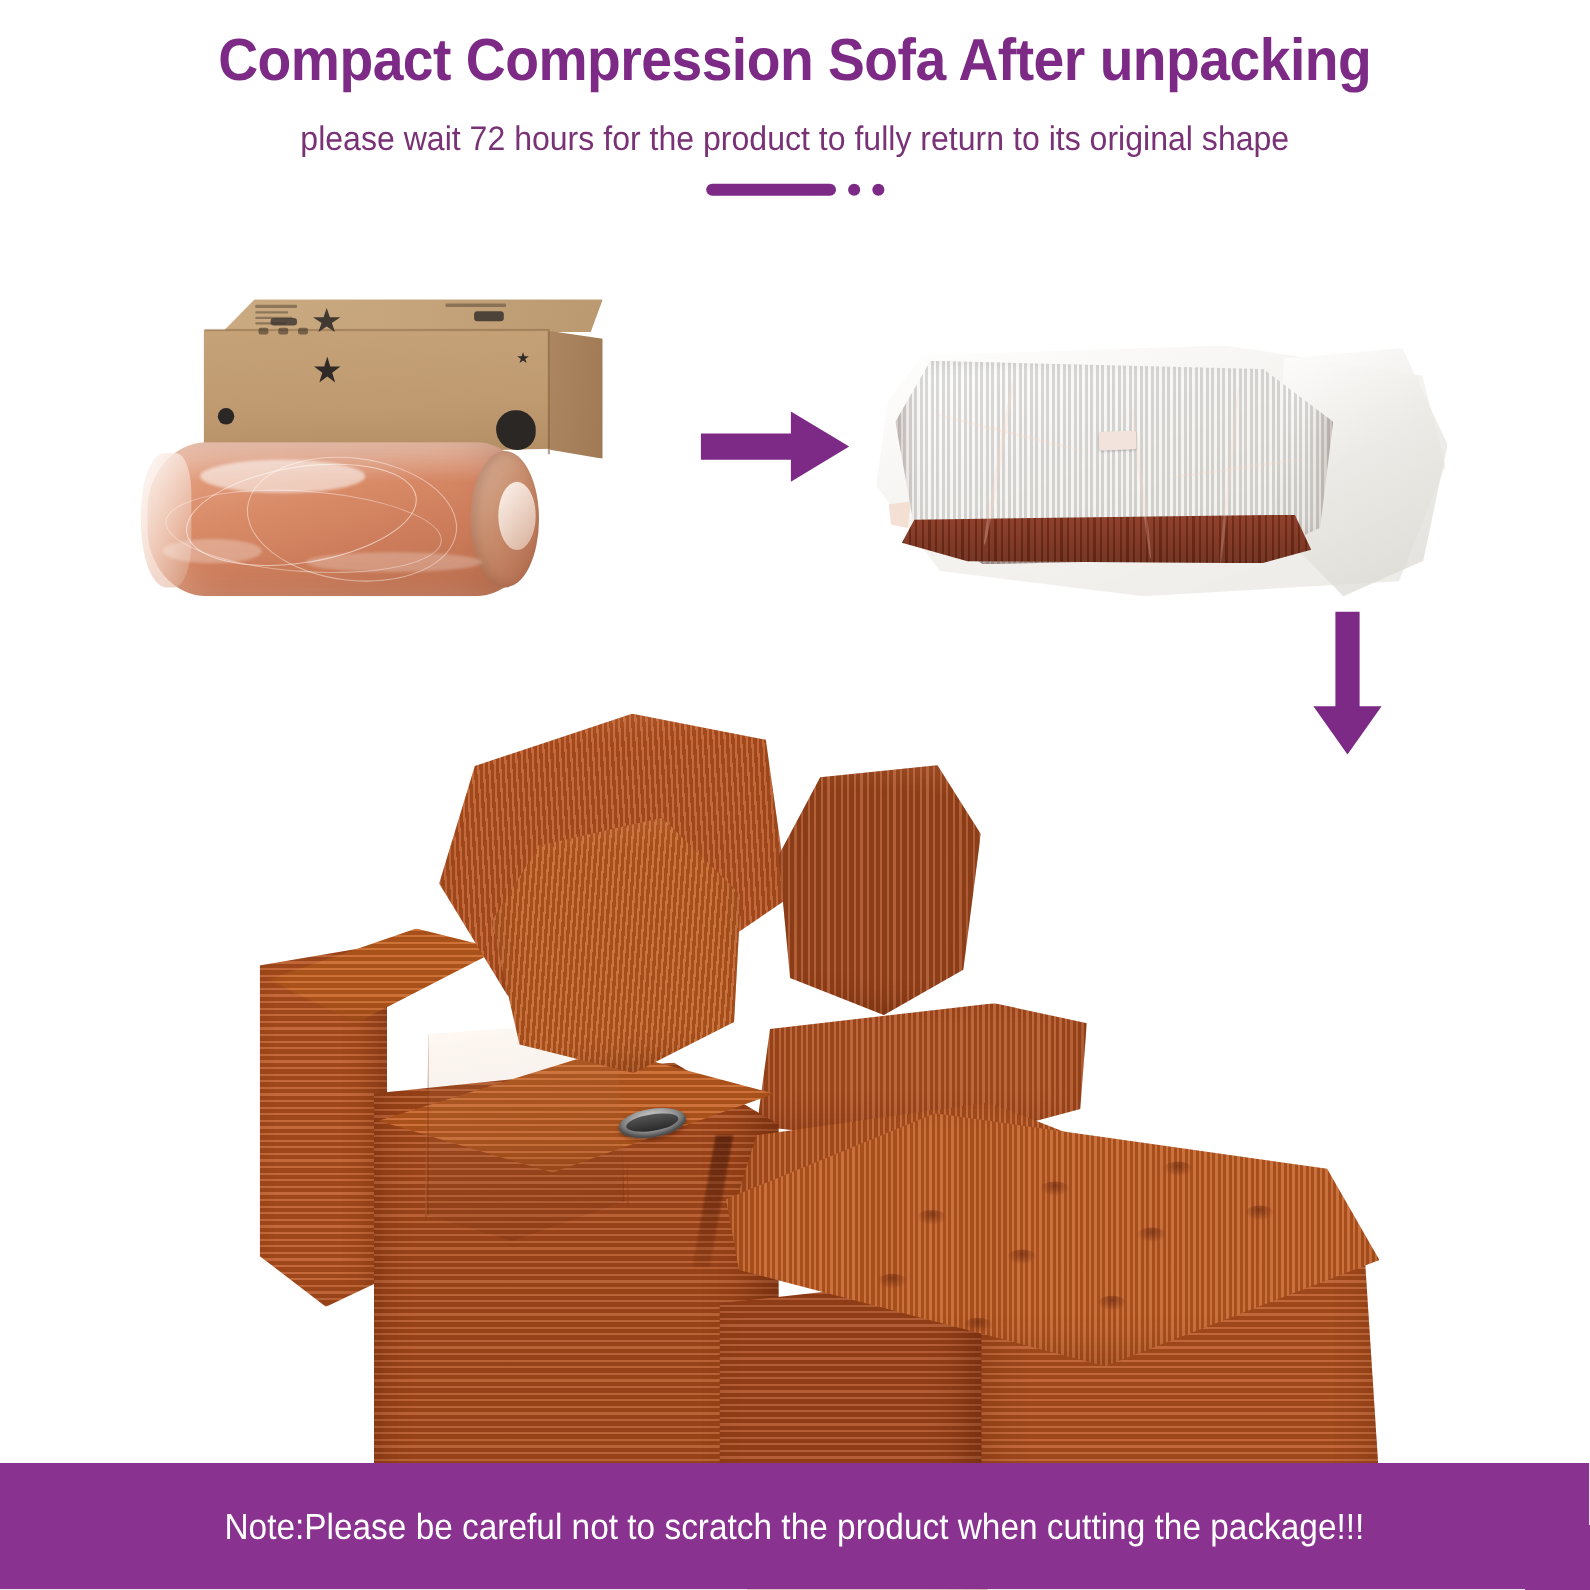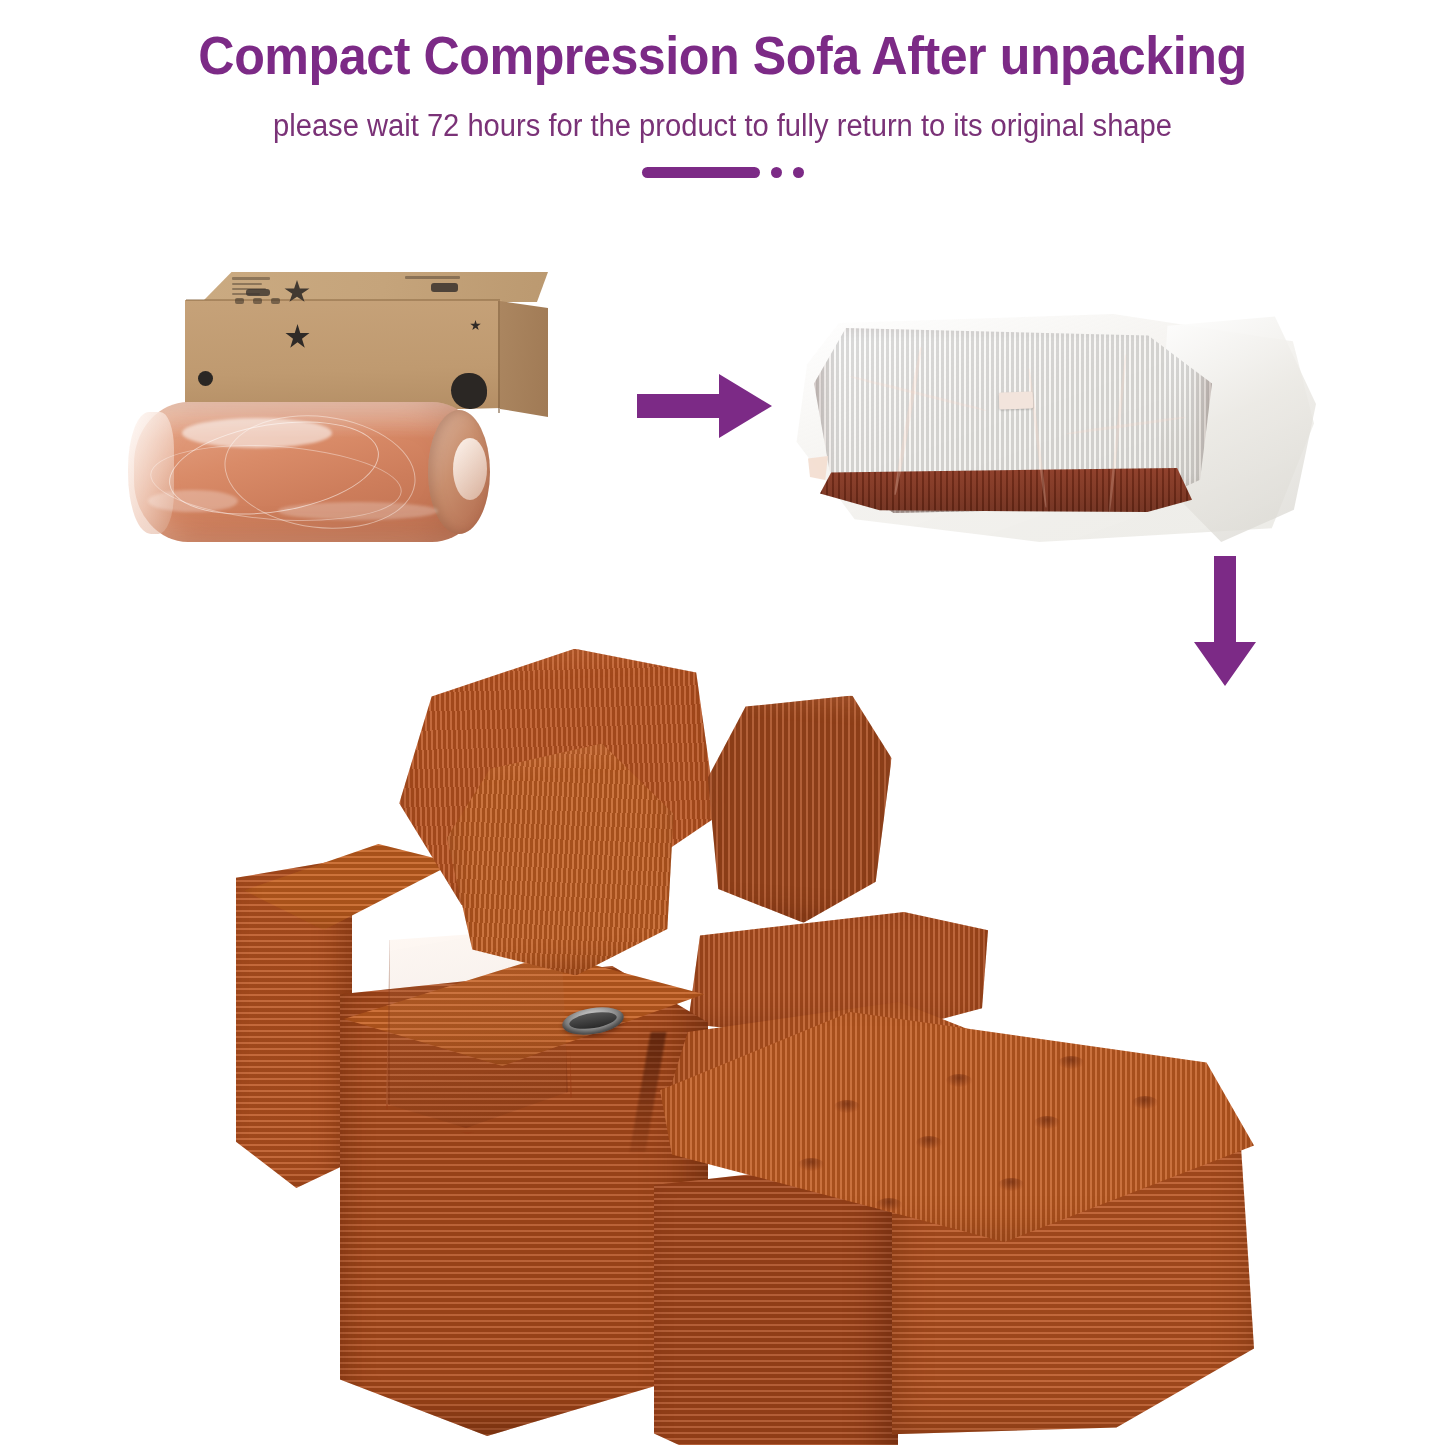--- a/index.html
+++ b/index.html
@@ -543,14 +543,17 @@
     <div class="pillow" style="left:214px; top:112px; width:228px; height:228px;
                 background-color:#c25d21;
                 clip-path:polygon(22% 6%, 72% 0%, 100% 34%, 92% 84%, 50% 100%, 6% 84%, 0% 34%);
                 transform: rotate(-6deg);
                 background-image: repeating-linear-gradient(100deg,
                     rgba(255,255,255,.14) 0px, rgba(255,255,255,.14) 2px,
                     rgba(0,0,0,.15) 2px, rgba(0,0,0,.15) 5px);"></div>
 
   </div>
 
+  <div class="banner">
+    <div class="banner-text">Note:Please be careful not to scratch the product when cutting the package!!!</div>
+  </div>
 
 </div>
 
 </body></html>

